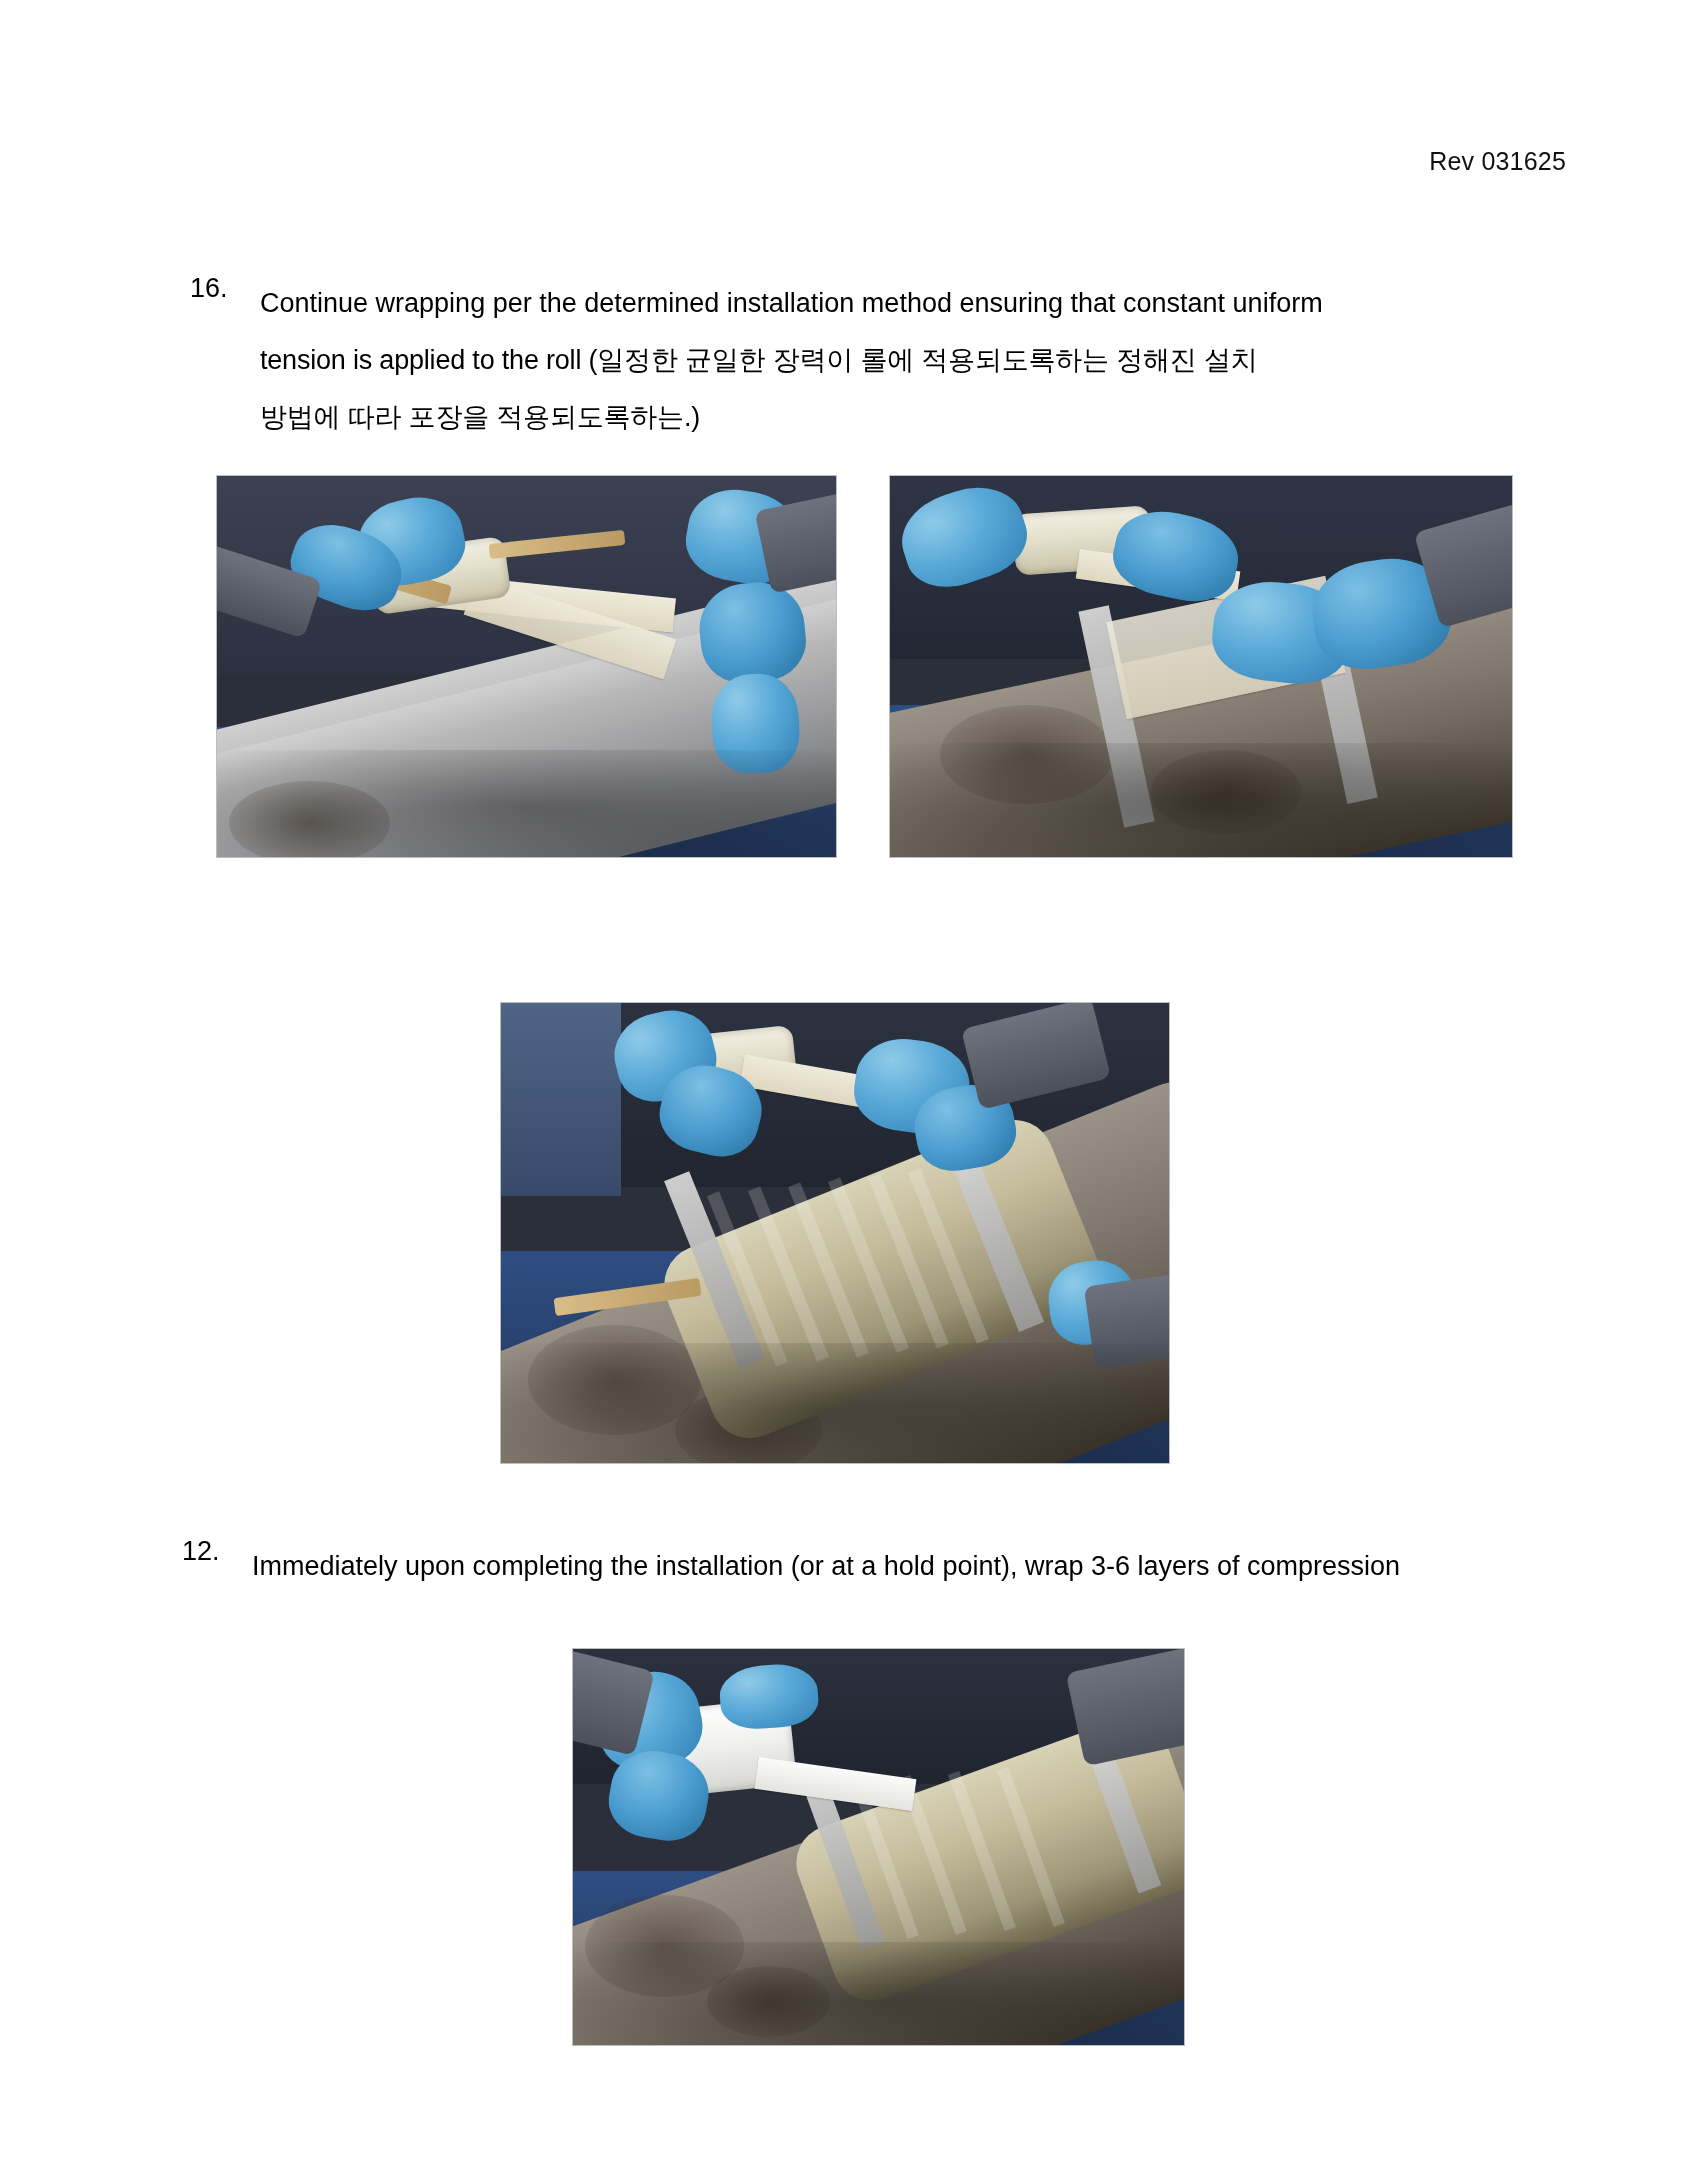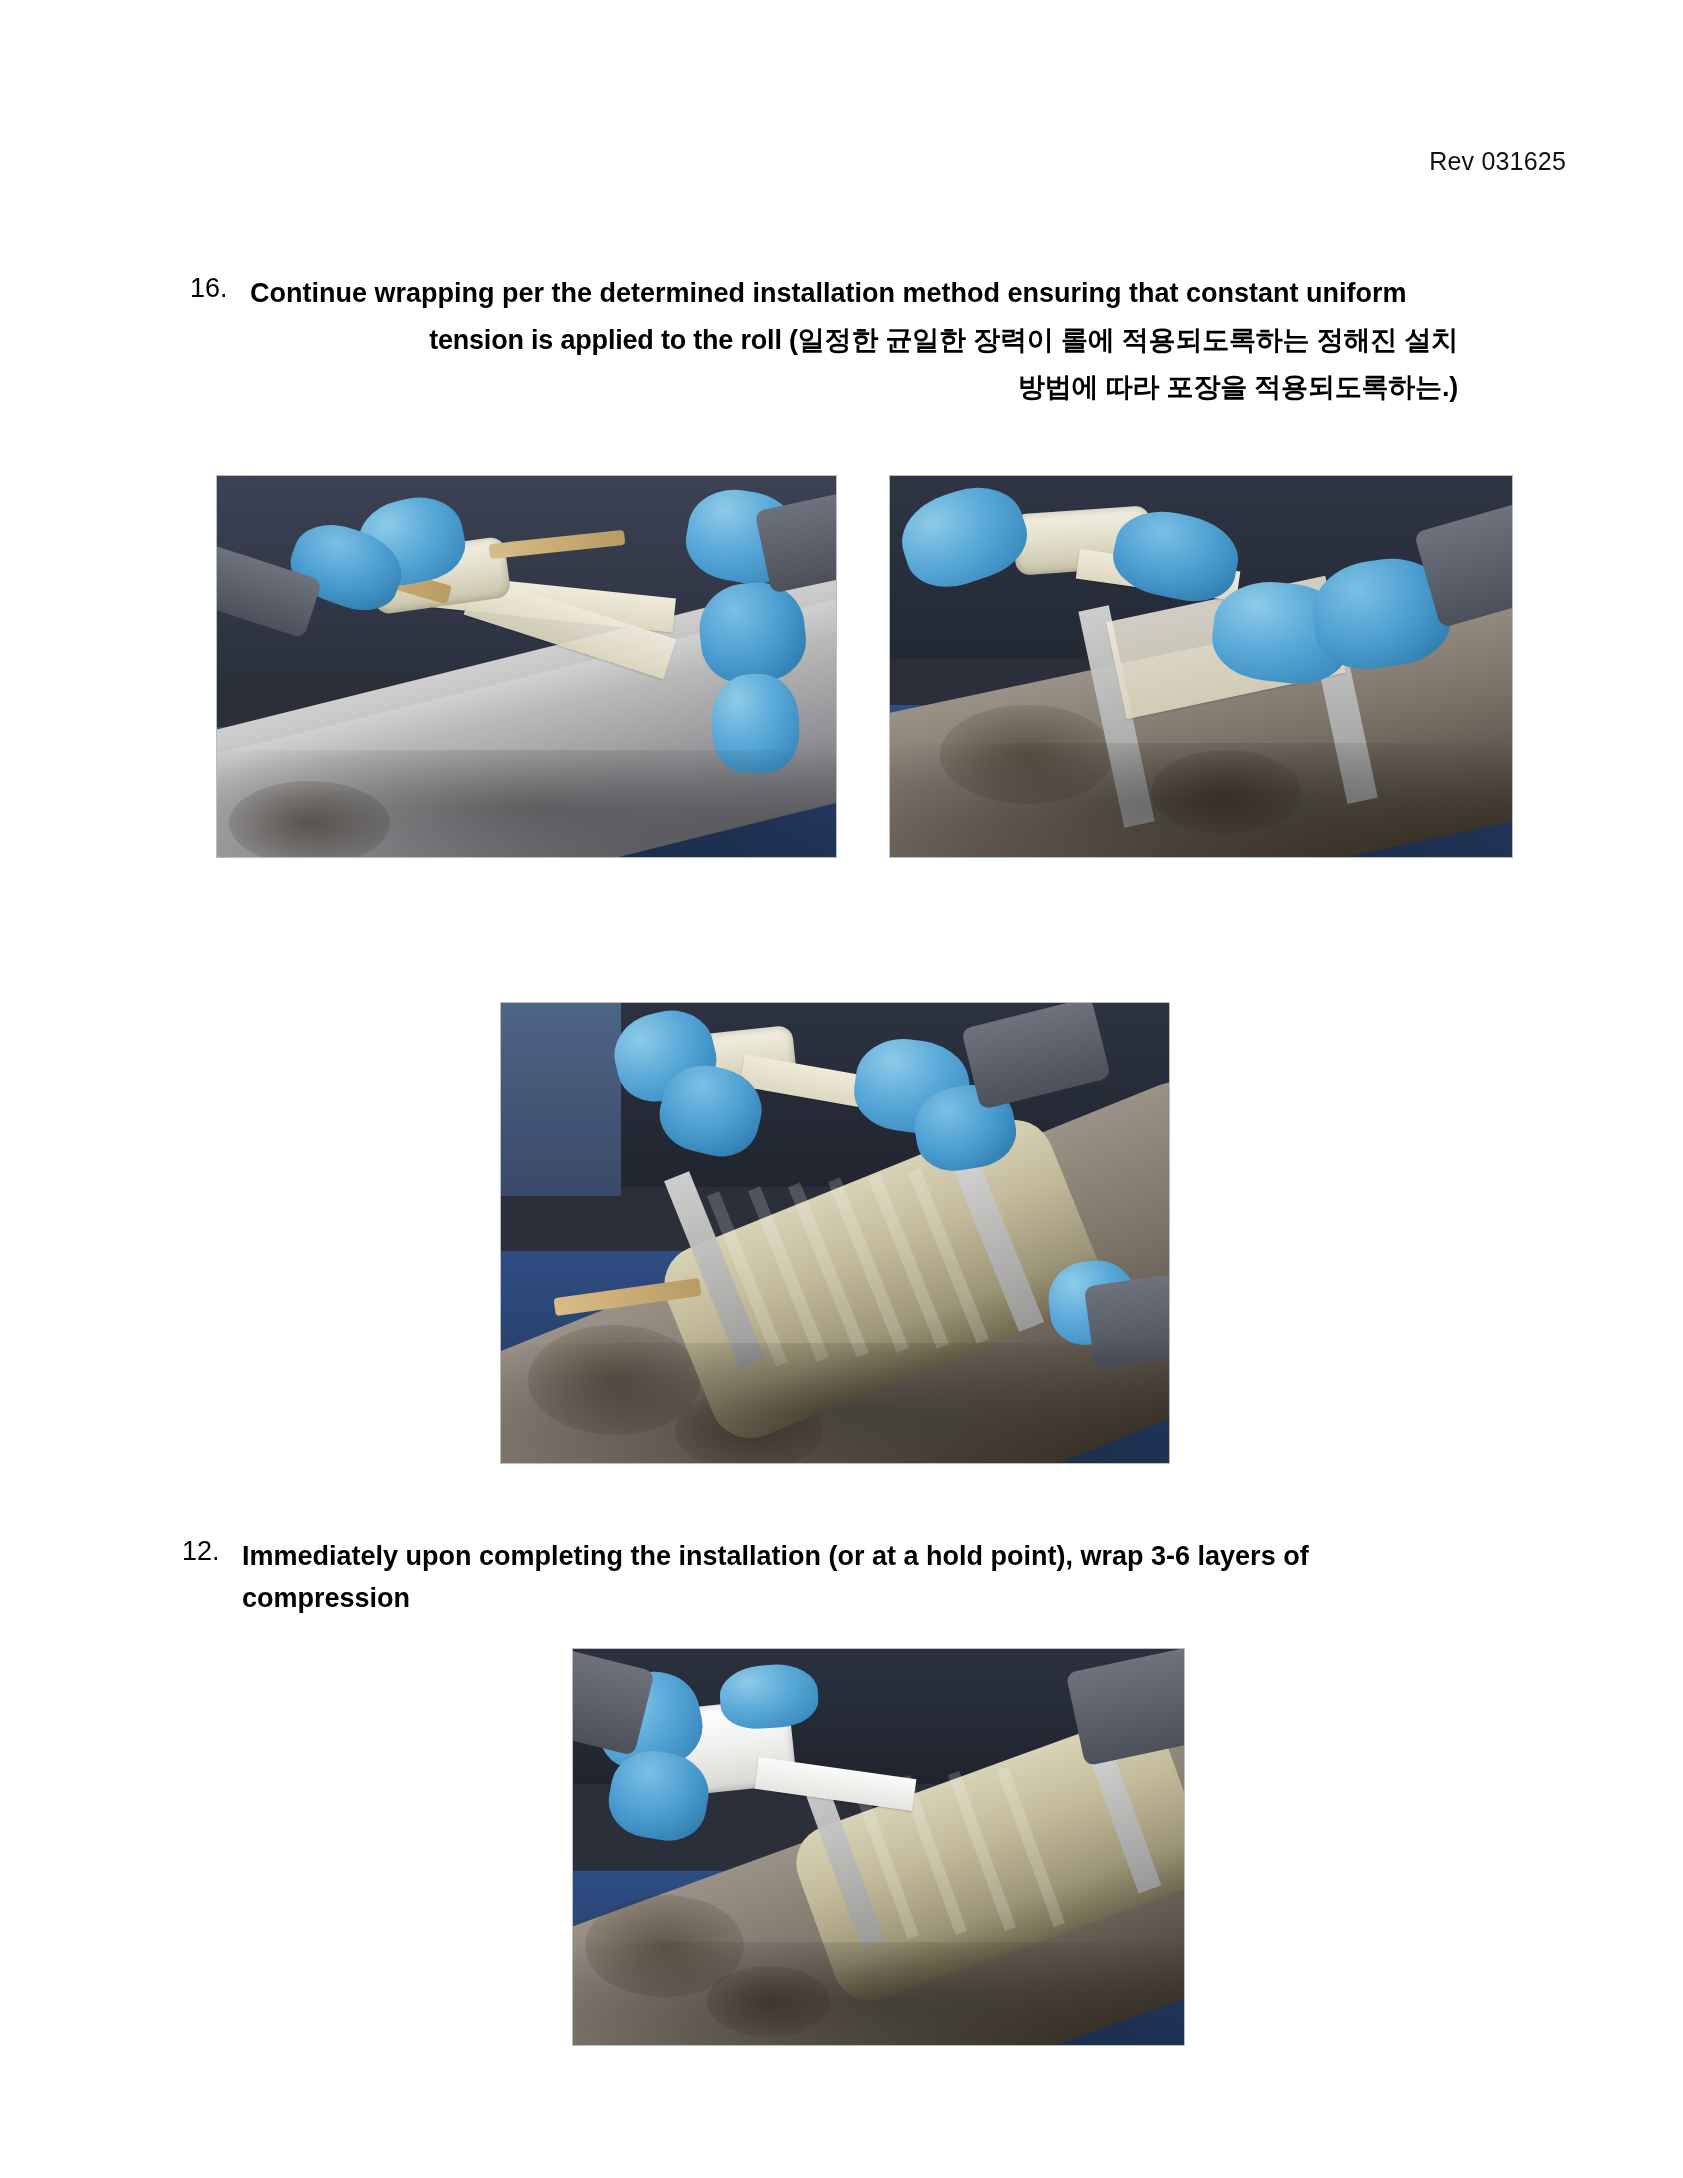--- a/index.html
+++ b/index.html
@@ -44,26 +44,24 @@
     font-size: 27px;
     line-height: 42px;
     text-align: left;
     white-space: nowrap;
   }
   .step .body {
     font-size: 27px;
     line-height: 42px;
   }
   .step .body p {
-    margin: 5px;
-    font-weight: bold;
+    margin: 15px;
   }
   .step .body .ko {
     letter-spacing: -0.2px;
-    text-align: right;
   }
 
   #step10 { left: 190px; top: 267px; width: 1277px; }
   #step10 .body { width: 1218px; }
 
   #step11 { left: 190px; top: 899px; width: 1277px; }
   #step11 .body { width: 1218px; }
 
   #step12 { left: 182px; top: 1530px; width: 1307px; }
   #step12 .body { width: 1247px; }

